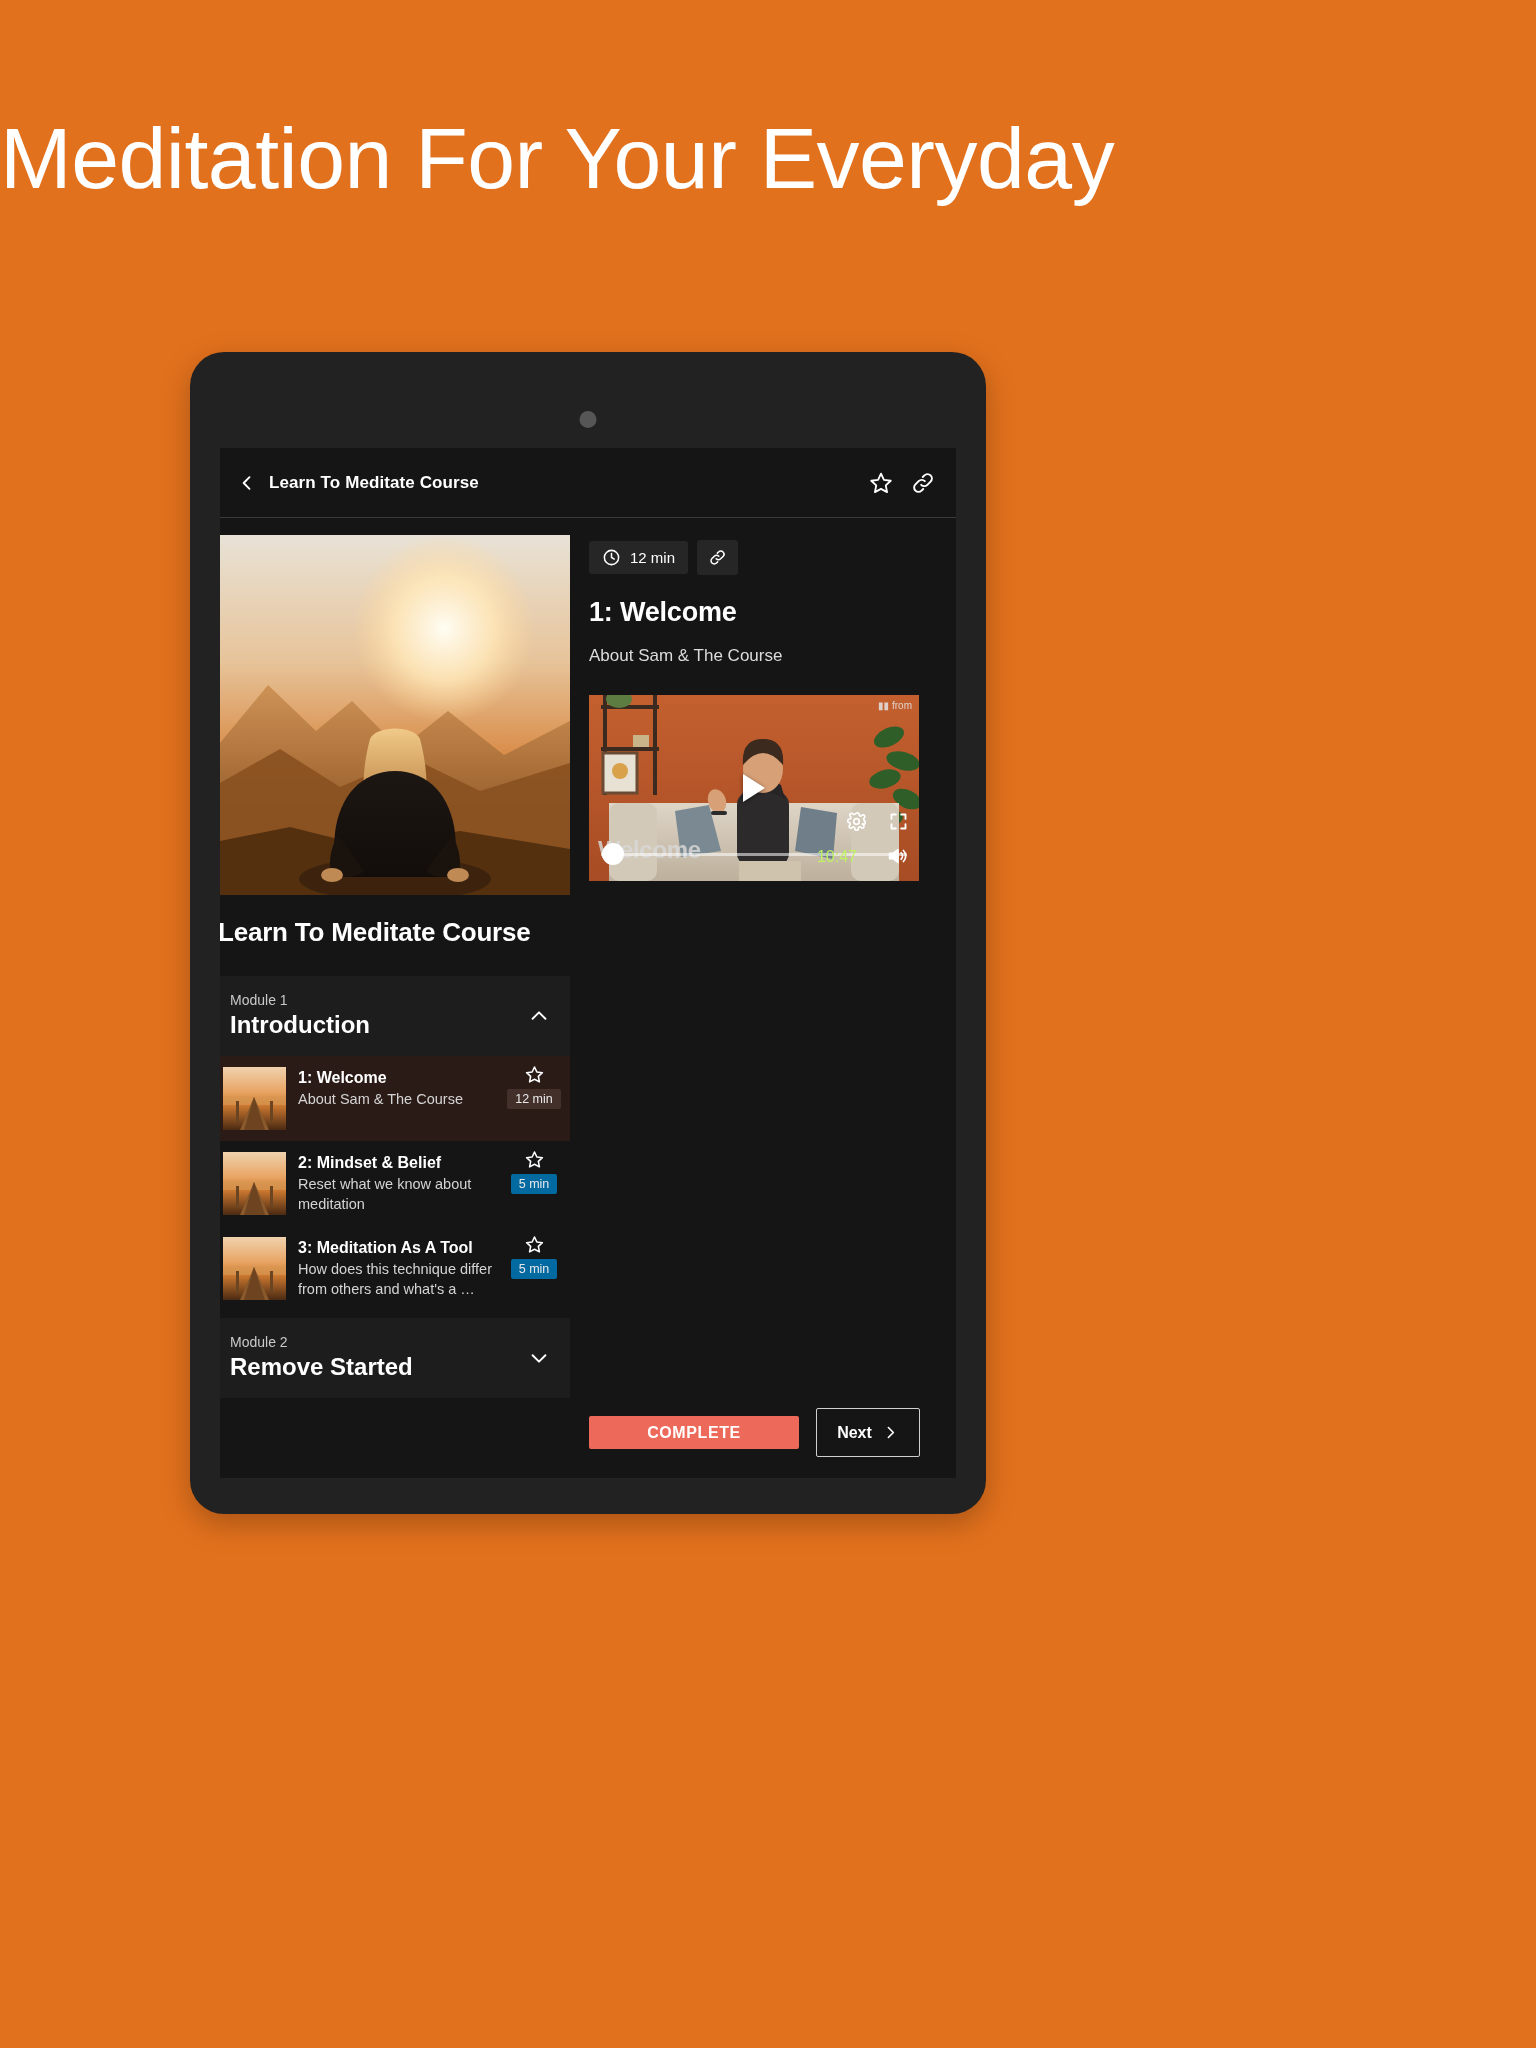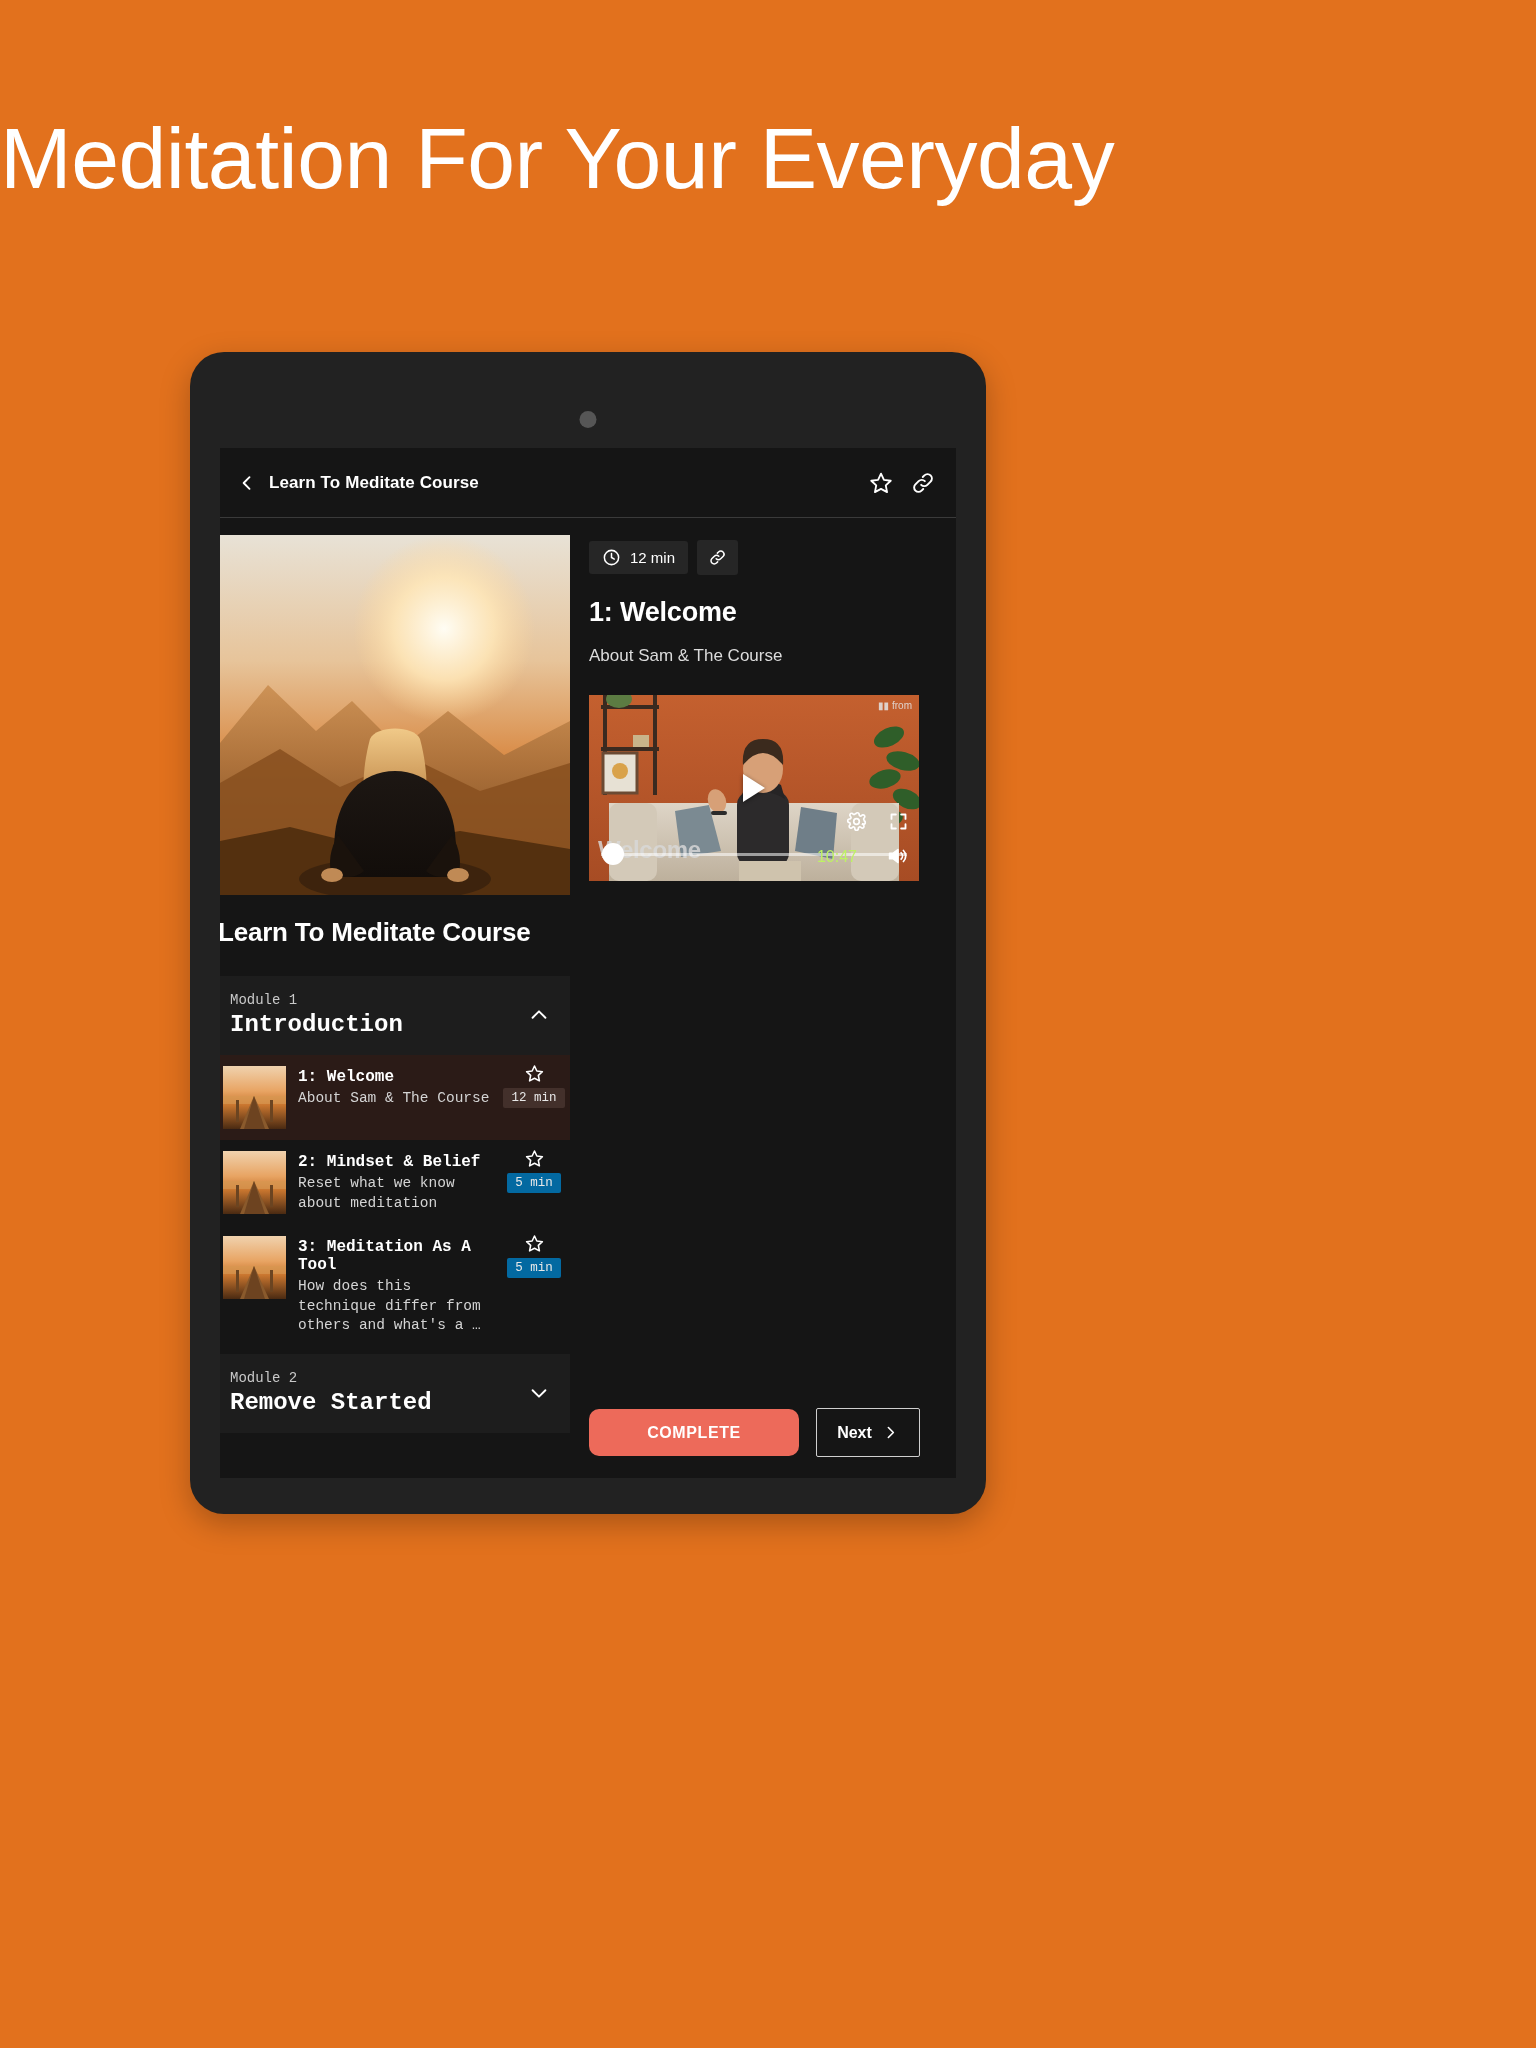--- a/index.html
+++ b/index.html
@@ -73,21 +73,21 @@
   .course-head{
     color:#fff;font-size:26px;font-weight:700;margin:22px 0 0 -2px;
     white-space:nowrap;
     letter-spacing:-.2px;
   }
   .course-sub{
     color:#d8d8d8;font-size:17px;line-height:1.45;margin:11px 0 0 -2px;
     width:360px;
   }
   
-  .module-list{margin:28px 0 0 0;width:350px;font-family:Liberation Mono, monospace;}
+  .module-list{margin:28px 0 0 0;width:350px;}
   .module-head{
     background:#1d1d1d;display:flex;align-items:center;
     padding:16px 0 17px 10px;
   }
   .module-head.m2{margin-top:7px;}
   .module-kicker{color:#c9c9c9;font-size:14px;margin-bottom:3px;}
   .module-name{color:#fff;font-size:24px;font-weight:700;}
   .chev{margin-left:auto;margin-right:20px;color:#fff;width:22px;height:22px;}
   .lesson{
     display:flex;align-items:flex-start;
@@ -153,22 +153,22 @@
   }
   .time{
     position:absolute;right:62px;bottom:15px;color:#bef264;font-size:16px;
   }
   .vol{position:absolute;right:11px;bottom:14px;width:22px;height:22px;color:#fff;}
   
   .actions{
     position:absolute;left:19px;bottom:22px;display:flex;align-items:center;gap:17px;
   }
   .btn-complete{
-    width:210px;height:47px;display:flex;align-items:center;justify-content:center;
-    color:#fff;font-size:16px;font-weight:700;letter-spacing:.6px;border-radius:10px;
+    width:210px;height:33px;display:flex;align-items:center;justify-content:center;
+    color:#fff;font-size:16px;font-weight:700;letter-spacing:.6px;border-radius:2px;
   }
   .btn-next{
     width:102px;height:47px;display:flex;align-items:center;justify-content:center;
     gap:10px;color:#fff;font-size:16px;font-weight:700;
     border:1px solid #cfcfcf;border-radius:2px;background:transparent;
   }
   .btn-next svg{width:17px;height:17px;}
 </style>
 </head>
 <body style="background: rgb(226, 113, 29);">

